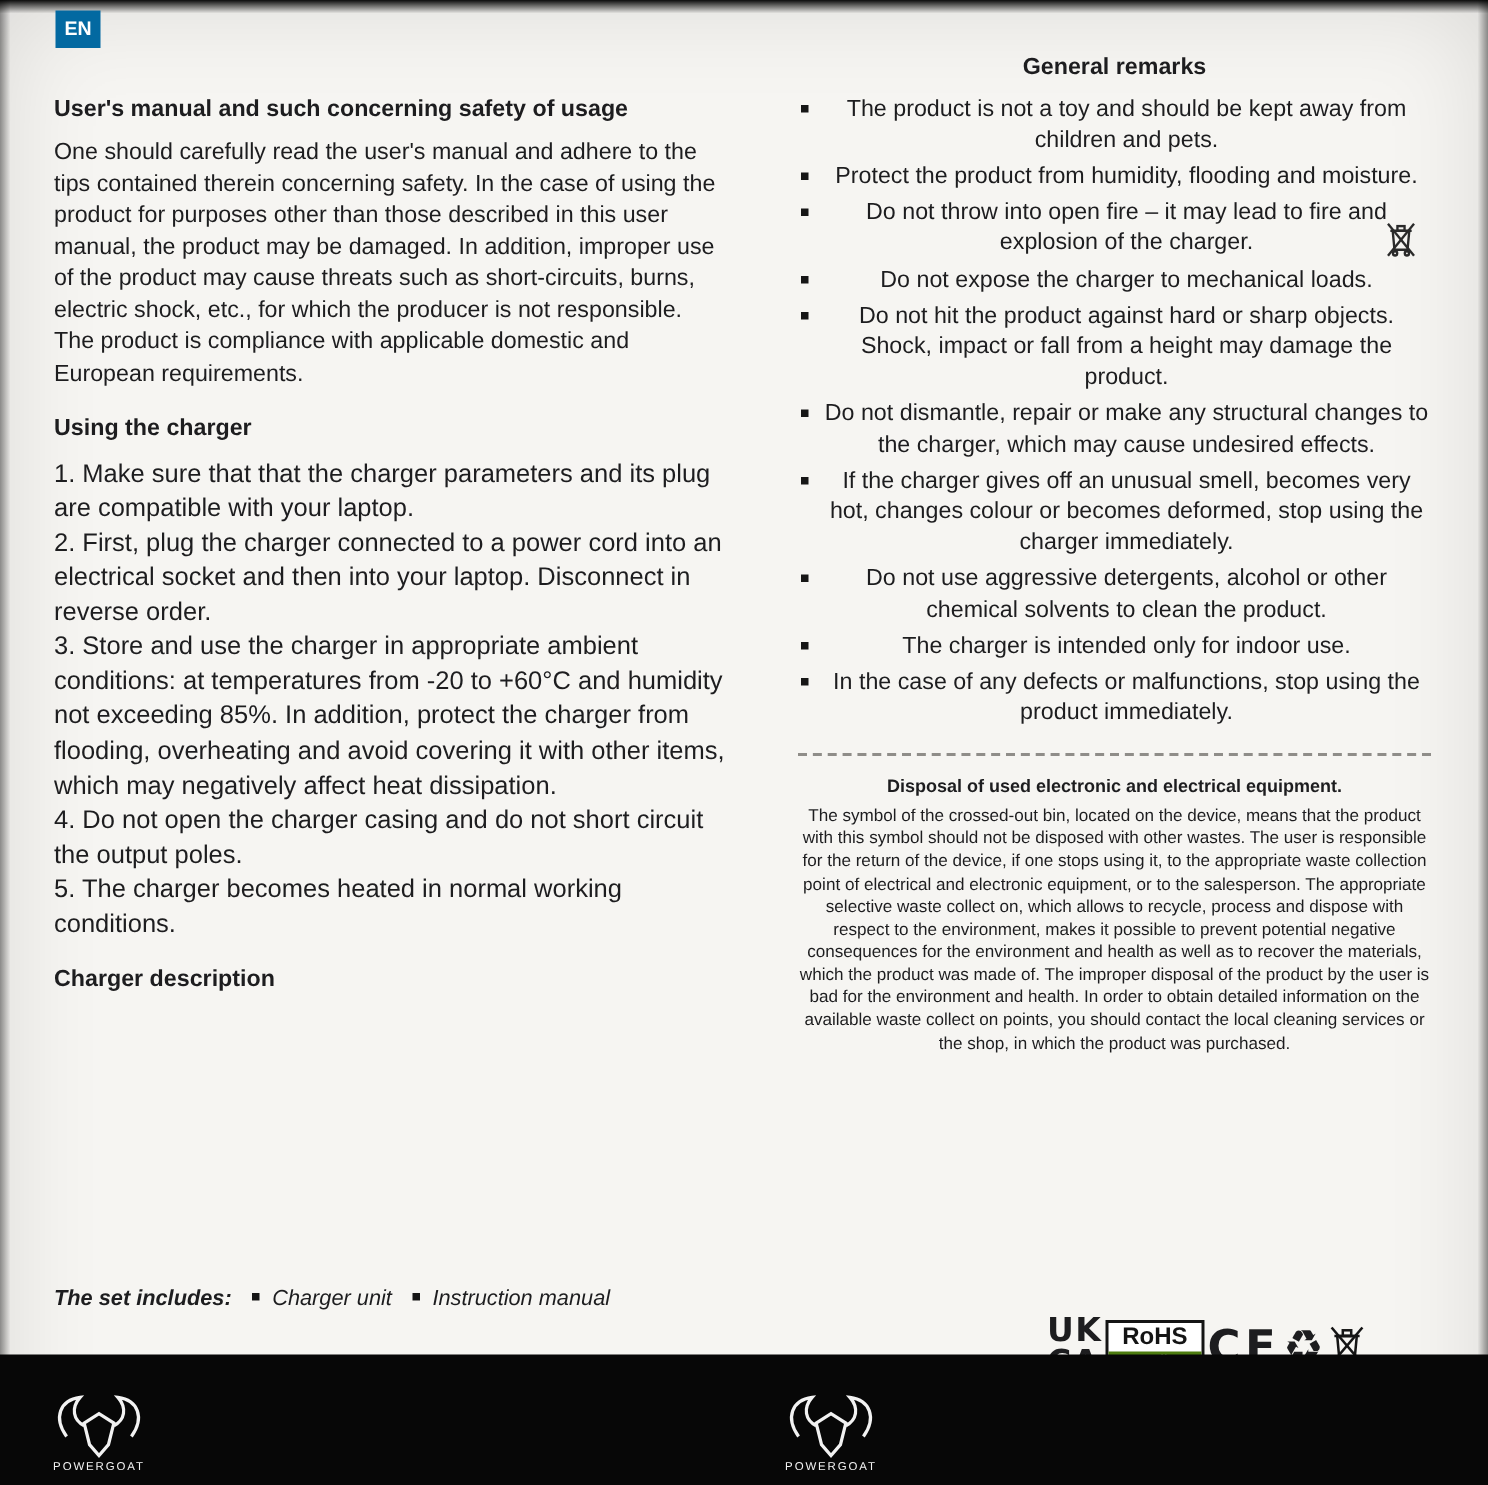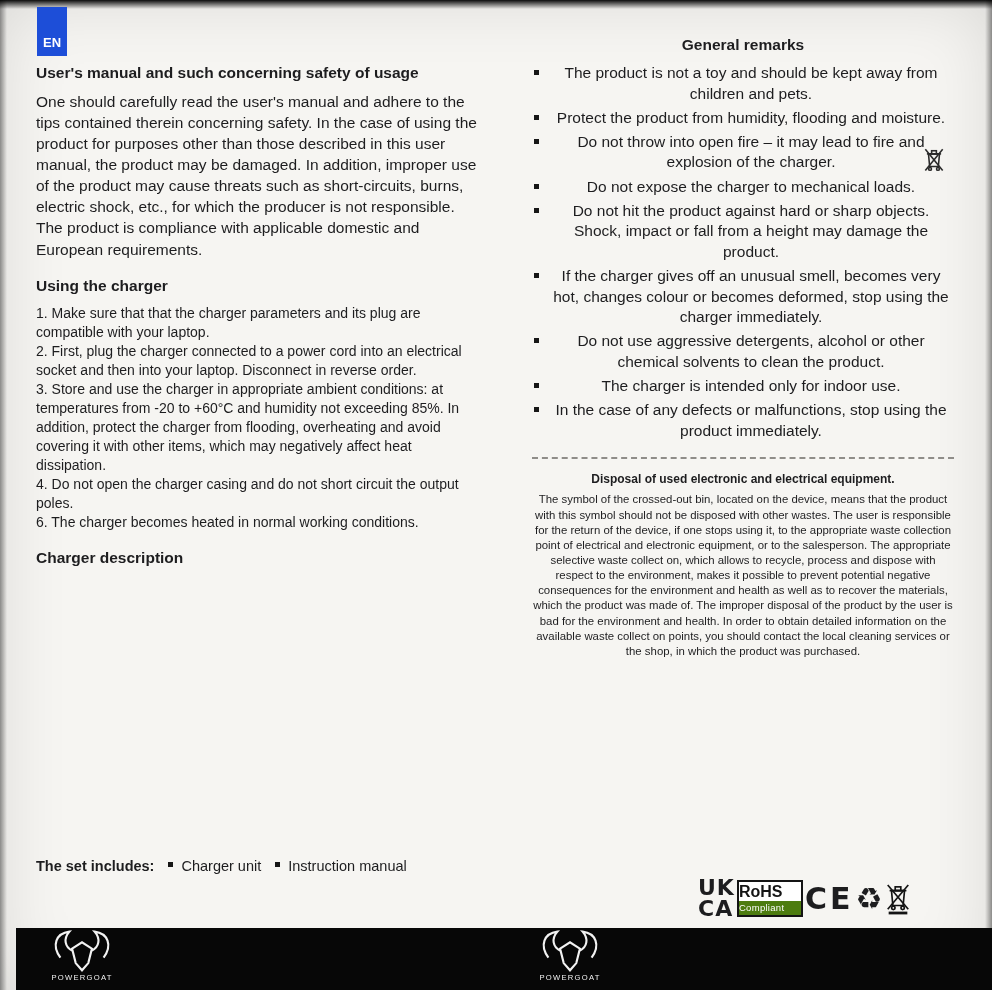--- a/index.html
+++ b/index.html
@@ -11,63 +11,63 @@
     box-shadow: inset 0 0 70px rgba(0,0,0,0.12);
   }
   .top-band { position:absolute; top:0; left:0; right:0; height:9px;
     background: linear-gradient(rgba(0,0,0,0.95), rgba(0,0,0,0)); pointer-events:none; }
   .edge-left { position:absolute; top:0; bottom:0; left:0; width:7px;
     background: linear-gradient(90deg, rgba(0,0,0,0.40), rgba(0,0,0,0)); pointer-events:none; }
   .edge-right { position:absolute; top:0; bottom:0; right:0; width:7px;
     background: linear-gradient(270deg, rgba(0,0,0,0.40), rgba(0,0,0,0)); pointer-events:none; }
 
   .lang-badge {
-    position: absolute; left: 37px; top: 7px; width: 30px; height: 49px;
-    background: #1d4ed8; color: #fff; font-weight: bold; font-size: 13px;
+    position: absolute; left: 37px; top: 7px; width: 30px; height: 25px;
+    background: #0369a1; color: #fff; font-weight: bold; font-size: 13px;
     display: flex; align-items: flex-end; justify-content: center; padding-bottom: 6px;
   }
 
   .col-left  { position: absolute; left: 36px;  top: 64px; width: 448px; }
   .col-right { position: absolute; left: 532px; top: 36px; width: 422px; text-align: center; }
 
   .h1 { font-weight: bold; font-size: 15.5px; margin-bottom: 9px; }
   .body-text { font-size: 15.5px; line-height: 1.36; }
   .section { margin-bottom: 17px; }
-  .step { font-size: 14px; line-height: 1.36; }
+  .step { font-size: 17px; line-height: 1.36; }
 
   ul.bullets { list-style: none; font-size: 15.5px; line-height: 1.33; }
   ul.bullets li { position: relative; padding-left: 16px; margin-bottom: 3.5px; }
   ul.bullets li::before {
     content: ""; position: absolute; left: 2px; top: 7px;
     width: 5px; height: 5px; background: #161616;
   }
 
   .dashed-divider { border: none; border-top: 2px dashed #8f8d89; margin: 16px 0 13px 0; }
 
   .disposal-title { font-weight: bold; font-size: 12px; margin-bottom: 6px; }
   .disposal-body { font-size: 11.4px; line-height: 1.33; }
 
   .diagram-wrap { margin: 14px 0 0 28px; }
 
-  .set-line { position: absolute; left: 36px; top: 858px; font-size: 14.5px; display: flex; gap: 14px; align-items: center; }
+  .set-line { position: absolute; left: 36px; top: 858px; font-size: 14.5px; display: flex; gap: 14px; align-items: center; font-style: italic; }
   .set-label { font-weight: bold; }
   .set-item { position: relative; padding-left: 13px; }
   .set-item::before { content:""; position:absolute; left:0; top:4px; width:5px; height:5px; background:#161616; }
 
   .marks-row { position: absolute; top: 878px; left: 698px; display: flex; align-items: center; gap: 2px; }
   .ukca { font-weight: bold; font-size: 22px; line-height: 0.95; letter-spacing: 1px; font-family: "DejaVu Sans", sans-serif; }
-  .rohs { border: 2.5px solid #141414; text-align: left; width: 66px; background:#fff; }
+  .rohs { border: 2.5px solid #141414; text-align: center; width: 66px; background:#fff; }
   .rohs-top { font-weight: bold; font-size: 16px; padding: 1px 0 0 0; color:#141414; }
   .rohs-bottom { background: #4d7c0f; color: #fff; font-size: 9.5px; padding: 1px 0 2px 0; letter-spacing: 0.3px; }
   .ce { font-size: 30px; font-weight: 600; letter-spacing: 3px; font-family: "DejaVu Sans", sans-serif; }
   .recycle { font-size: 30px; line-height: 1; font-family: "DejaVu Sans", sans-serif; }
 
   .weee-small { position: absolute; left: 922px; top: 146px; }
 
-  .footer { position: absolute; left: 16px; right: 0; bottom: 0; height: 62px; background: #070707; }
+  .footer { position: absolute; left: 0; right: 0; bottom: 0; height: 87px; background: #070707; }
   .goat { position: absolute; bottom: 6px; }
   .goat-1 { left: 30px; }
   .goat-2 { left: 518px; }
 
   svg text { font-family: "Liberation Sans", sans-serif; }
 </style>
 </head>
 <body>
 
 <div class="page">
@@ -98,40 +98,41 @@
       <div class="h1">User's manual and such concerning safety of usage</div>
       <p class="body-text">One should carefully read the user's manual and adhere to the tips contained therein concerning safety. In the case of using the product for purposes other than those described in this user manual, the product may be damaged. In addition, improper use of the product may cause threats such as short-circuits, burns, electric shock, etc., for which the producer is not responsible. The product is compliance with applicable domestic and European requirements.</p>
     </div>
 
     <div class="section">
       <div class="h1">Using the charger</div>
       <p class="step">1. Make sure that that the charger parameters and its plug are compatible with your laptop.</p>
       <p class="step">2. First, plug the charger connected to a power cord into an electrical socket and then into your laptop. Disconnect in reverse order.</p>
       <p class="step">3. Store and use the charger in appropriate ambient conditions: at temperatures from -20 to +60°C and humidity not exceeding 85%. In addition, protect the charger from flooding, overheating and avoid covering it with other items, which may negatively affect heat dissipation.</p>
       <p class="step">4. Do not open the charger casing and do not short circuit the output poles.</p>
-      <p class="step">6. The charger becomes heated in normal working conditions.</p>
+      <p class="step">5. The charger becomes heated in normal working conditions.</p>
     </div>
 
     <div class="section">
       <div class="h1">Charger description</div>
 
     </div>
 
   </div>
 
   <div class="col-right">
 
     <div class="h1">General remarks</div>
 
     <ul class="bullets">
       <li>The product is not a toy and should be kept away from children and pets.</li>
       <li>Protect the product from humidity, flooding and moisture.</li>
       <li>Do not throw into open fire – it may lead to fire and explosion of the charger.</li>
       <li>Do not expose the charger to mechanical loads.</li>
       <li>Do not hit the product against hard or sharp objects. Shock, impact or fall from a height may damage the product.</li>
+      <li>Do not dismantle, repair or make any structural changes to the charger, which may cause undesired effects.</li>
       <li>If the charger gives off an unusual smell, becomes very hot, changes colour or becomes deformed, stop using the charger immediately.</li>
       <li>Do not use aggressive detergents, alcohol or other chemical solvents to clean the product.</li>
       <li>The charger is intended only for indoor use.</li>
       <li>In the case of any defects or malfunctions, stop using the product immediately.</li>
     </ul>
 
     <hr class="dashed-divider">
 
     <div class="disposal-title">Disposal of used electronic and electrical equipment.</div>
     <p class="disposal-body">The symbol of the crossed-out bin, located on the device, means that the product with this symbol should not be disposed with other wastes. The user is responsible for the return of the device, if one stops using it, to the appropriate waste collection point of electrical and electronic equipment, or to the salesperson. The appropriate selective waste collect on, which allows to recycle, process and dispose with respect to the environment, makes it possible to prevent potential negative consequences for the environment and health as well as to recover the materials, which the product was made of. The improper disposal of the product by the user is bad for the environment and health. In order to obtain detailed information on the available waste collect on points, you should contact the local cleaning services or the shop, in which the product was purchased.</p>

